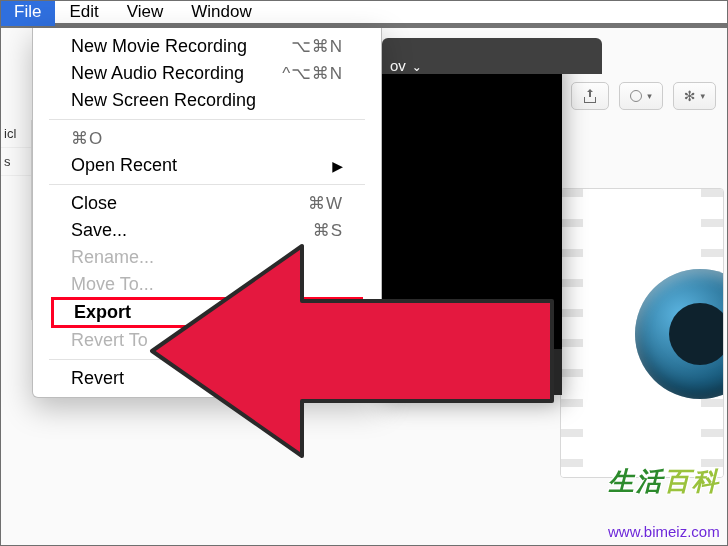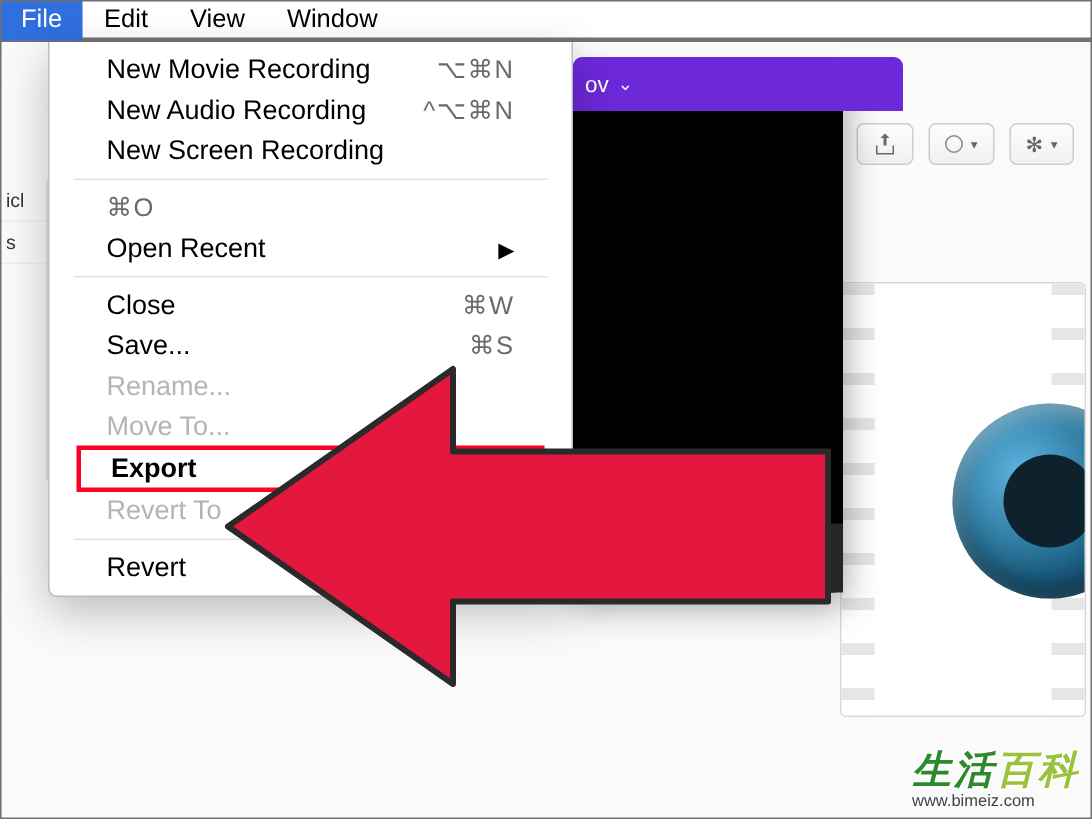--- a/index.html
+++ b/index.html
@@ -10,21 +10,21 @@
       background: #f0f0f0;
       overflow: hidden;
       position: relative;
     }
     
     .menubar {
       position: absolute;
       top: 0; left: 0; right: 0;
       height: 28px;
       background: #fff;
-      border-bottom: 3px solid #737373;
+      border-bottom: 5px solid #737373;
       display: flex;
       align-items: center;
       z-index: 100;
     }
     .menubar-item {
       padding: 0 14px;
       height: 28px;
       line-height: 28px;
       font-size: 17px;
       color: #000;
@@ -112,24 +112,24 @@
       border-radius: 6px;
       box-shadow: 0 8px 24px rgba(0,0,0,0.4);
       z-index: 50;
     }
     .qt-titlebar {
       position: absolute;
       top: -12px;
       left: 0;
       right: -40px;
       height: 36px;
-      background: #6d28d9;
+      background: #404040;
       border-radius: 6px 6px 0 0;
       display: flex;
-      align-items: center;
+      align-items: flex-end;
       padding: 0 8px;
       color: #fff;
       font-size: 15px;
       gap: 6px;
     }
     .qt-caret { font-size: 12px; }
     .qt-controls {
       position: absolute;
       left: 0; right: 0; bottom: 0;
       height: 46px;
@@ -262,23 +262,24 @@
     .wm-cn {
       font-size: 26px;
       font-weight: 700;
       color: #2c8a2c;
       text-shadow: 1px 1px 0 #fff, -1px -1px 0 #fff, 1px -1px 0 #fff, -1px 1px 0 #fff;
       letter-spacing: 2px;
       font-style: italic;
     }
     .wm-cn .accent { color: #9ac23c; }
     .wm-url {
-      font-size: 11px;
-      color: #404040;
+      font-size: 15px;
+      color: #6d28d9;
       text-shadow: 1px 1px 0 #fff;
+      margin-top: 28px;
     }
     
     .frame-border{
       position:absolute; inset:0;
       border:1px solid #6f6f6f;
       pointer-events:none;
       z-index:600;
     }
   </style>
 </head>

